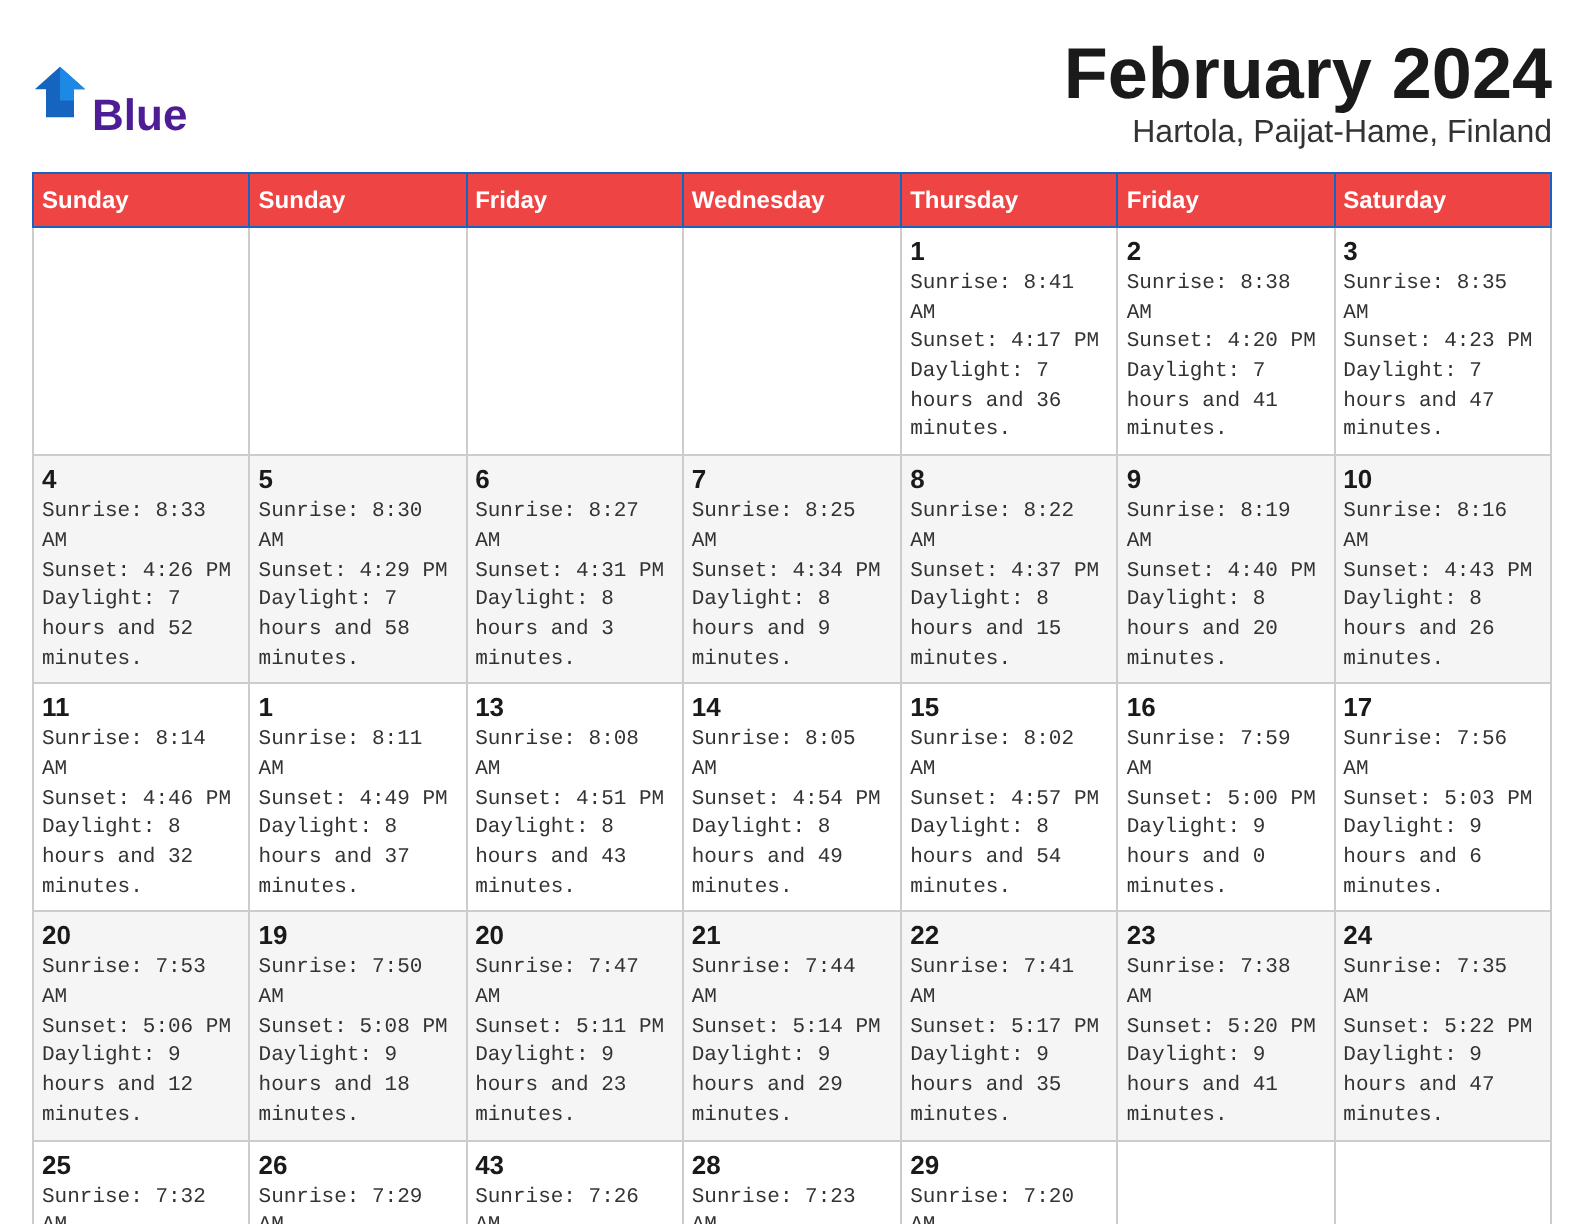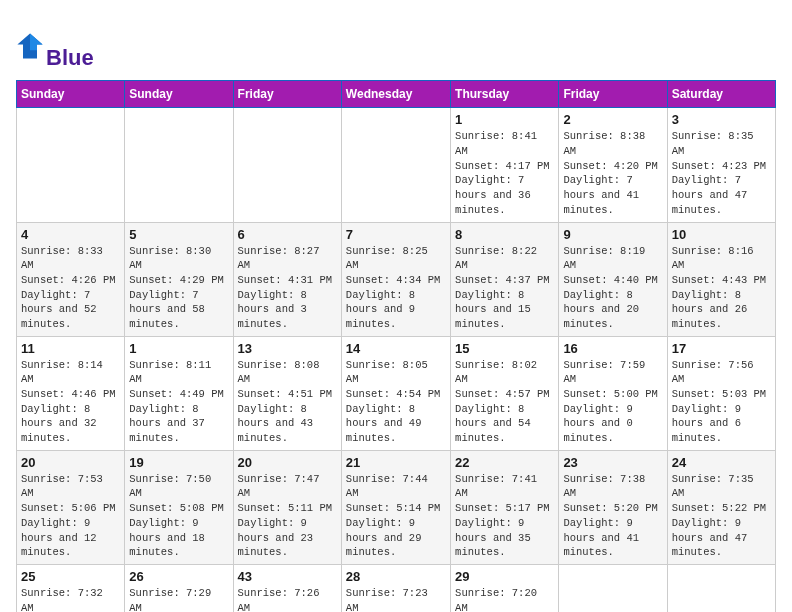--- a/index.html
+++ b/index.html
@@ -45,21 +45,21 @@
       font-size: 16px;
       color: #333;
       font-weight: normal;
     }
     .calendar-table {
       width: 100%;
       border-collapse: collapse;
       font-size: 11px;
     }
     .calendar-table thead th {
-      background-color: #a21caf;
+      background-color: #ef4444;
       color: #fff;
       padding: 6px 4px;
       text-align: left;
       font-size: 12px;
       border: 1px solid #1565c0;
     }
     .calendar-table tbody td {
       border: 1px solid #ccc;
       vertical-align: top;
       padding: 4px;
@@ -101,20 +101,24 @@
     <svg class="logo-icon" viewBox="0 0 40 40">
       <polygon points="20,2 38,18 30,18 30,38 10,38 10,18 2,18" fill="#1565c0"></polygon>
       <polygon points="20,2 38,18 30,18 30,26 20,26 20,2" fill="#1e88e5"></polygon>
     </svg>
     <div>
       <div class="logo-text">
         <br><span class="blue">Blue</span>
       </div>
     </div>
   </div>
+  <div class="title-block">
+    <div class="main-title">February 2024</div>
+    <div class="subtitle">Hartola, Paijat-Hame, Finland</div>
+  </div>
 </div>
 
 <table class="calendar-table">
   <thead>
     <tr>
     <th>Sunday</th>
         <th>Sunday</th>
         <th>Friday</th>
         <th>Wednesday</th>
         <th>Thursday</th>

